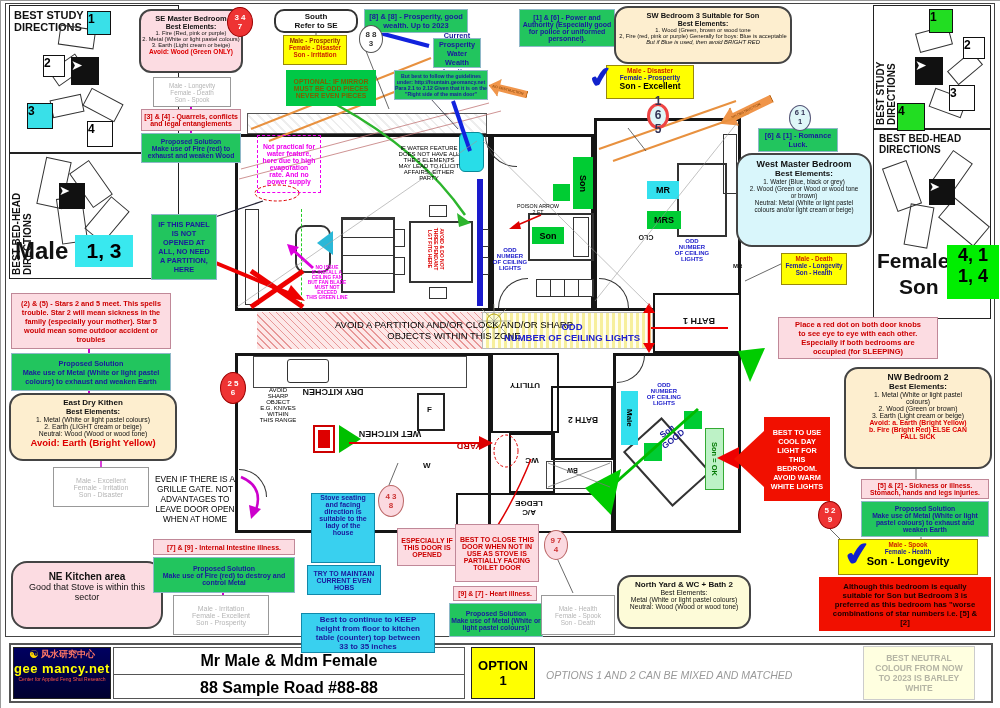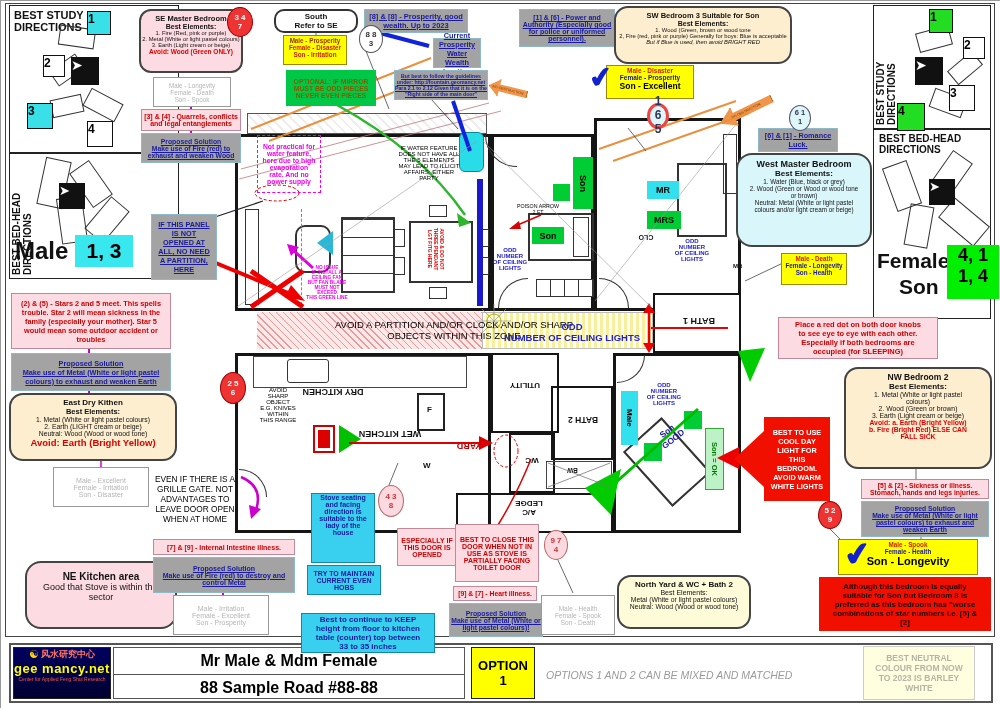--- a/index.html
+++ b/index.html
@@ -1,20 +1,20 @@
 <!DOCTYPE html>
 <html><head>
 <meta charset="utf-8">
 <style>
   html,body{margin:0;padding:0;background:#fff;font-family:"Liberation Sans",sans-serif;}
   #canvas{position:relative;width:1000px;height:708px;background:#fff;overflow:hidden;border:1px solid #999;}
   .abs{position:absolute;box-sizing:border-box;}
   .pre{white-space:pre-line;}
   .ctr{display:flex;align-items:center;justify-content:center;text-align:center;}
-  .cyan{background:#a3a3a3;border:1px solid #8fb8c8;color:#1a1a9c;font-weight:bold;text-decoration:underline;}
+  .cyan{background:#22c55e;border:1px solid #8fb8c8;color:#1a1a9c;font-weight:bold;}
   .pink{background:#fcdce2;border:1px solid #c08898;color:#cc0000;font-weight:bold;}
   .tan{background:#fdeecf;border:2px solid #444;border-radius:14px;color:#111;}
   .yel{background:#ffff00;border:1px solid #99880a;}
   .gray{background:#fff;border:1px solid #999;color:#aaa;}
   .redbx{background:#f11000;color:#1a0000;font-weight:bold;}
   .greenbx{background:#00c846;color:#7c6000;font-weight:bold;}
   .whitebx{background:#fff;border:2px solid #333;border-radius:10px;font-weight:bold;color:#111;}
   .wall{border:3px solid #151515;}
   .wall2{border:2px solid #151515;}
   .lbl{color:#111;font-weight:bold;}
@@ -80,21 +80,21 @@
 Neutral: Wood (Wood or wood tone)</div>
     <div style="font-size:9.5px;font-weight:bold;color:#d00;">Avoid: Earth (Bright Yellow)</div>
   </div>
   <div class="abs z10 gray ctr" style="left:52px;top:466px;width:96px;height:40px;">
     <div>
         <div class="graytxt" style="font-size:7px;">Male -  Excellent</div>
     <div class="graytxt" style="font-size:7px;">Female -  Irritation</div>
     <div class="graytxt" style="font-size:7px;">Son -  Disaster</div>
       </div>
   </div>
-  <div class="abs z10" style="left:24px;top:560px;width:152px;height:68px;background:#fcdce2;border:2px solid #444;border-radius:16px;text-align:center;padding-top:8px;">
+  <div class="abs z10" style="left:10px;top:560px;width:152px;height:68px;background:#fcdce2;border:2px solid #444;border-radius:16px;text-align:center;padding-top:8px;">
     <div style="font-size:10px;font-weight:bold;color:#111;">NE Kitchen area</div>
     <div class="pre" style="font-size:9px;color:#111;">Good that Stove is within this
 sector</div>
   </div>
   <div class="abs z10 pre redtext ctr" style="left:146px;top:468px;width:96px;height:60px;font-size:8.3px;">EVEN IF THERE IS A
 GRILLE GATE. NOT
 ADVANTAGES TO
 LEAVE DOOR OPEN
 WHEN AT HOME</div>
   <div class="abs z10 pink ctr" style="left:152px;top:538px;width:142px;height:16px;font-size:7px;">[7] &amp; [9] - Internal Intestine illness.</div>

